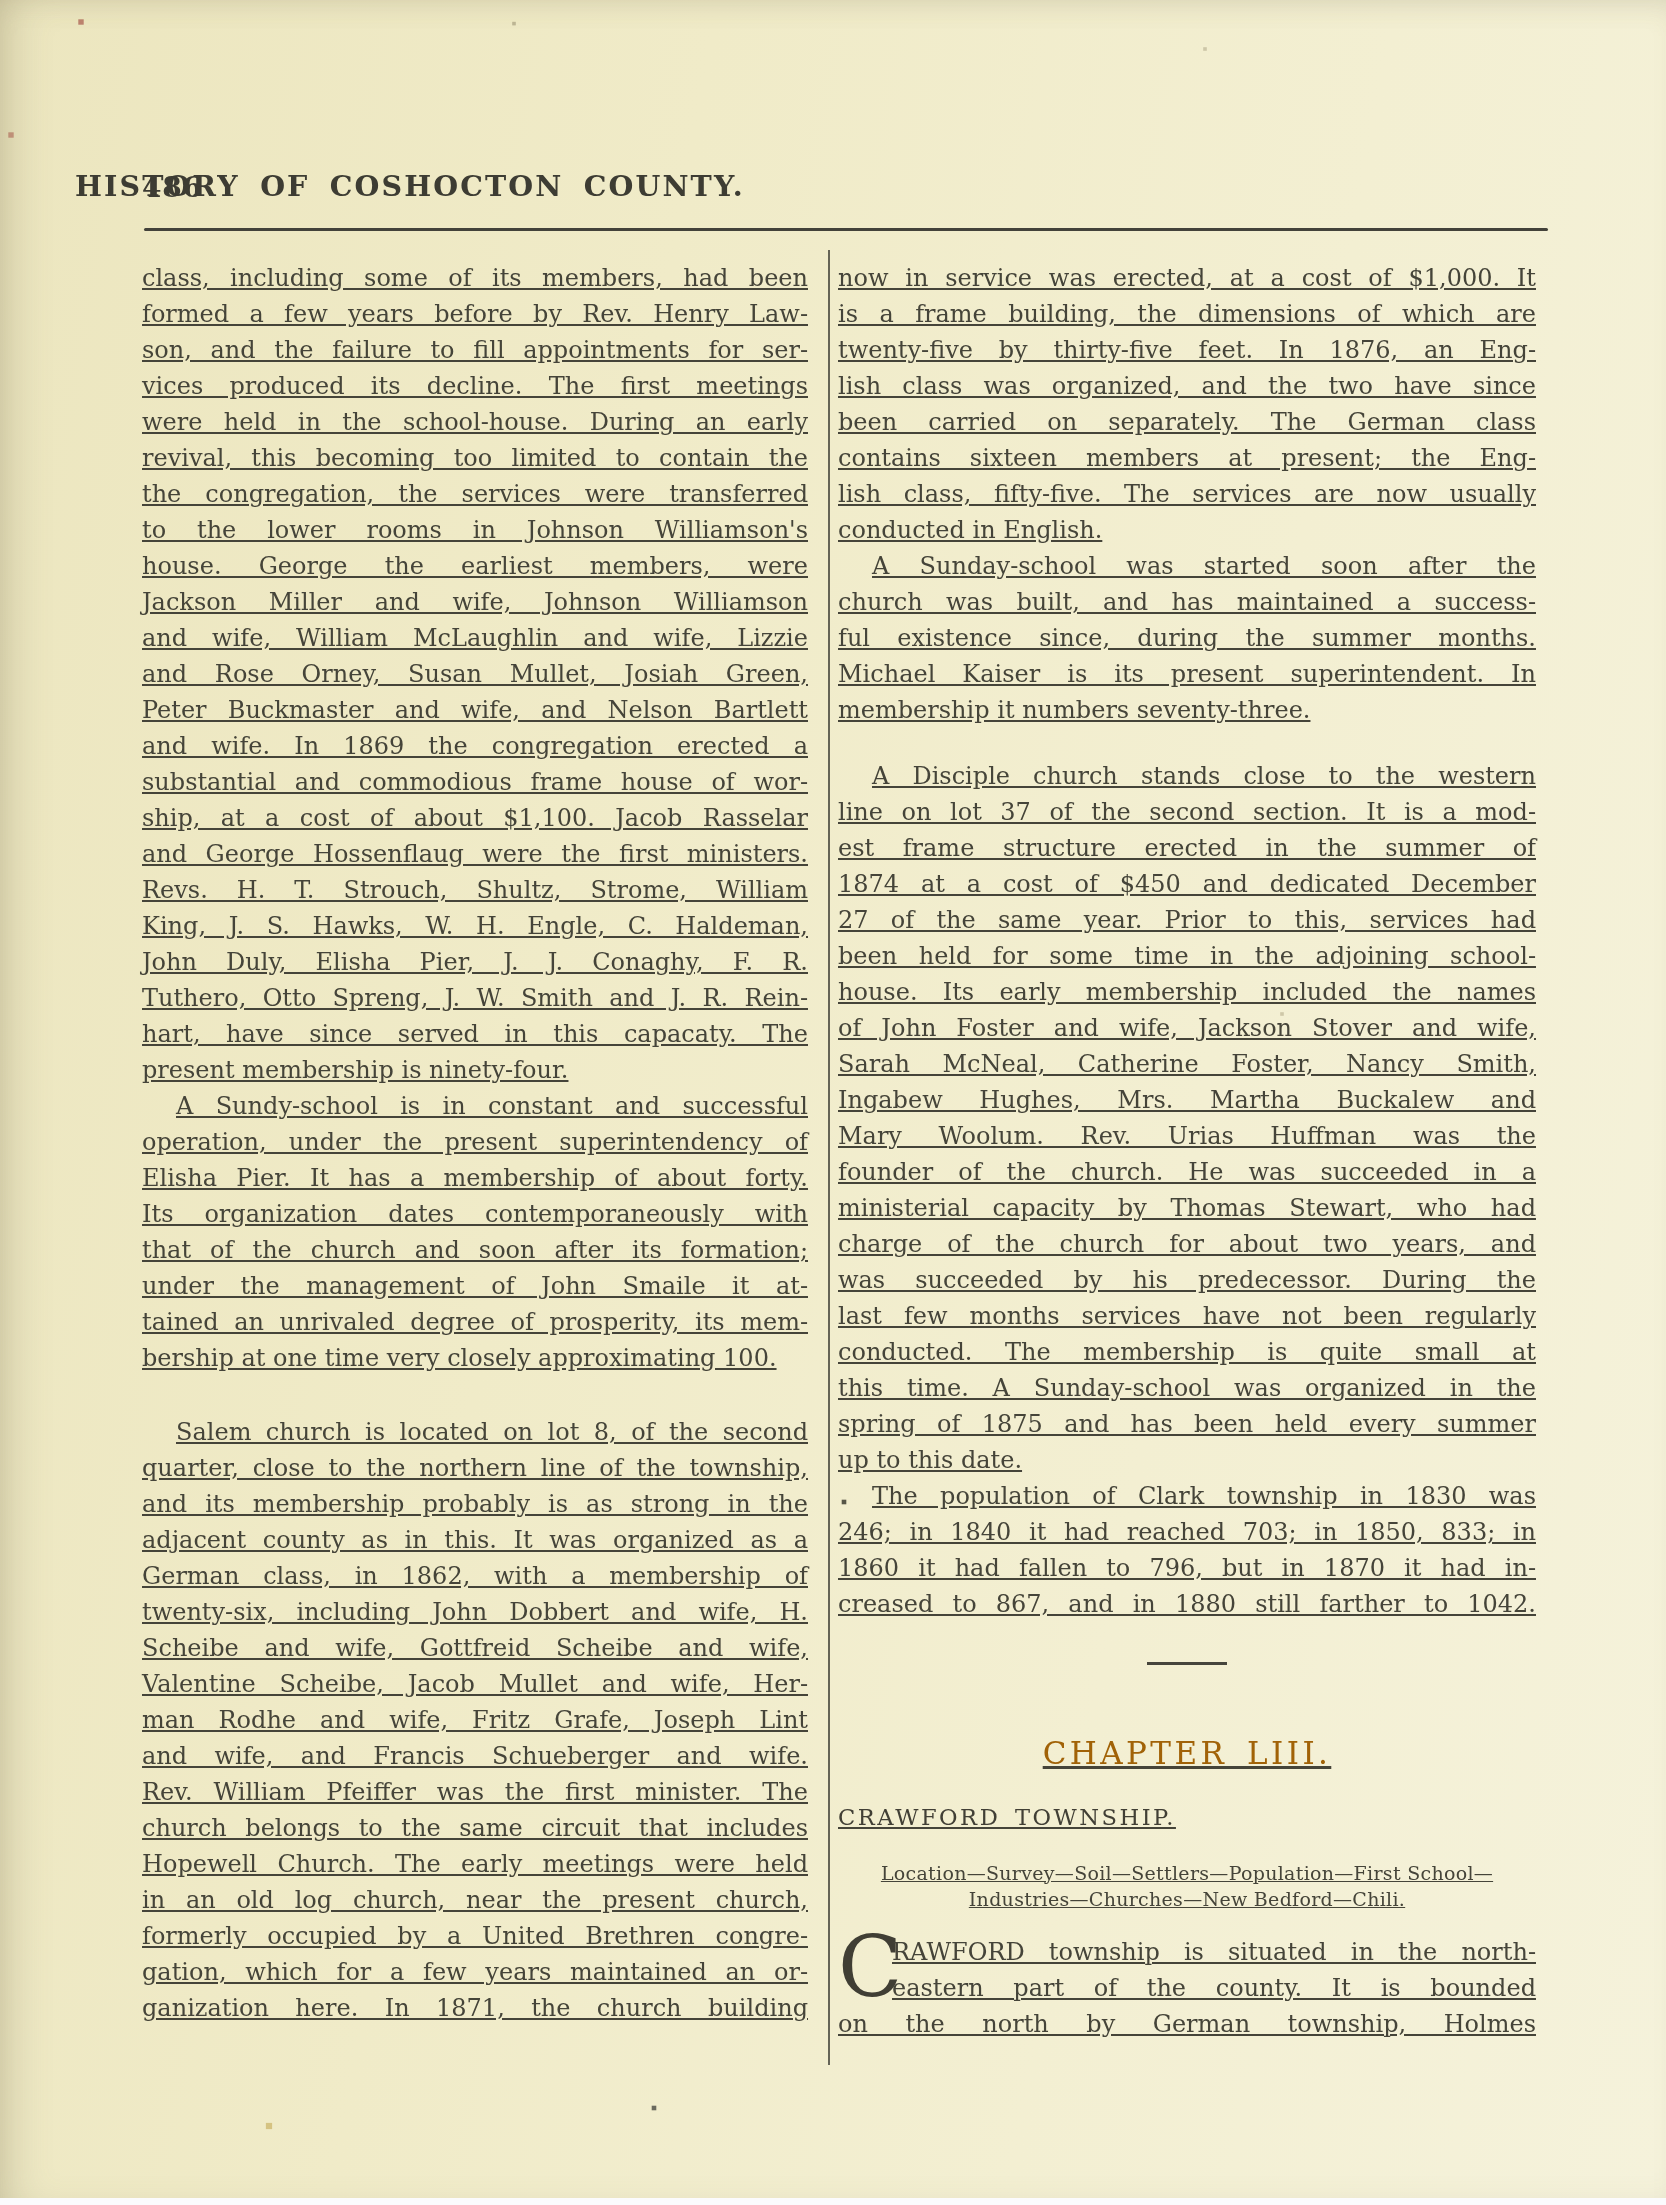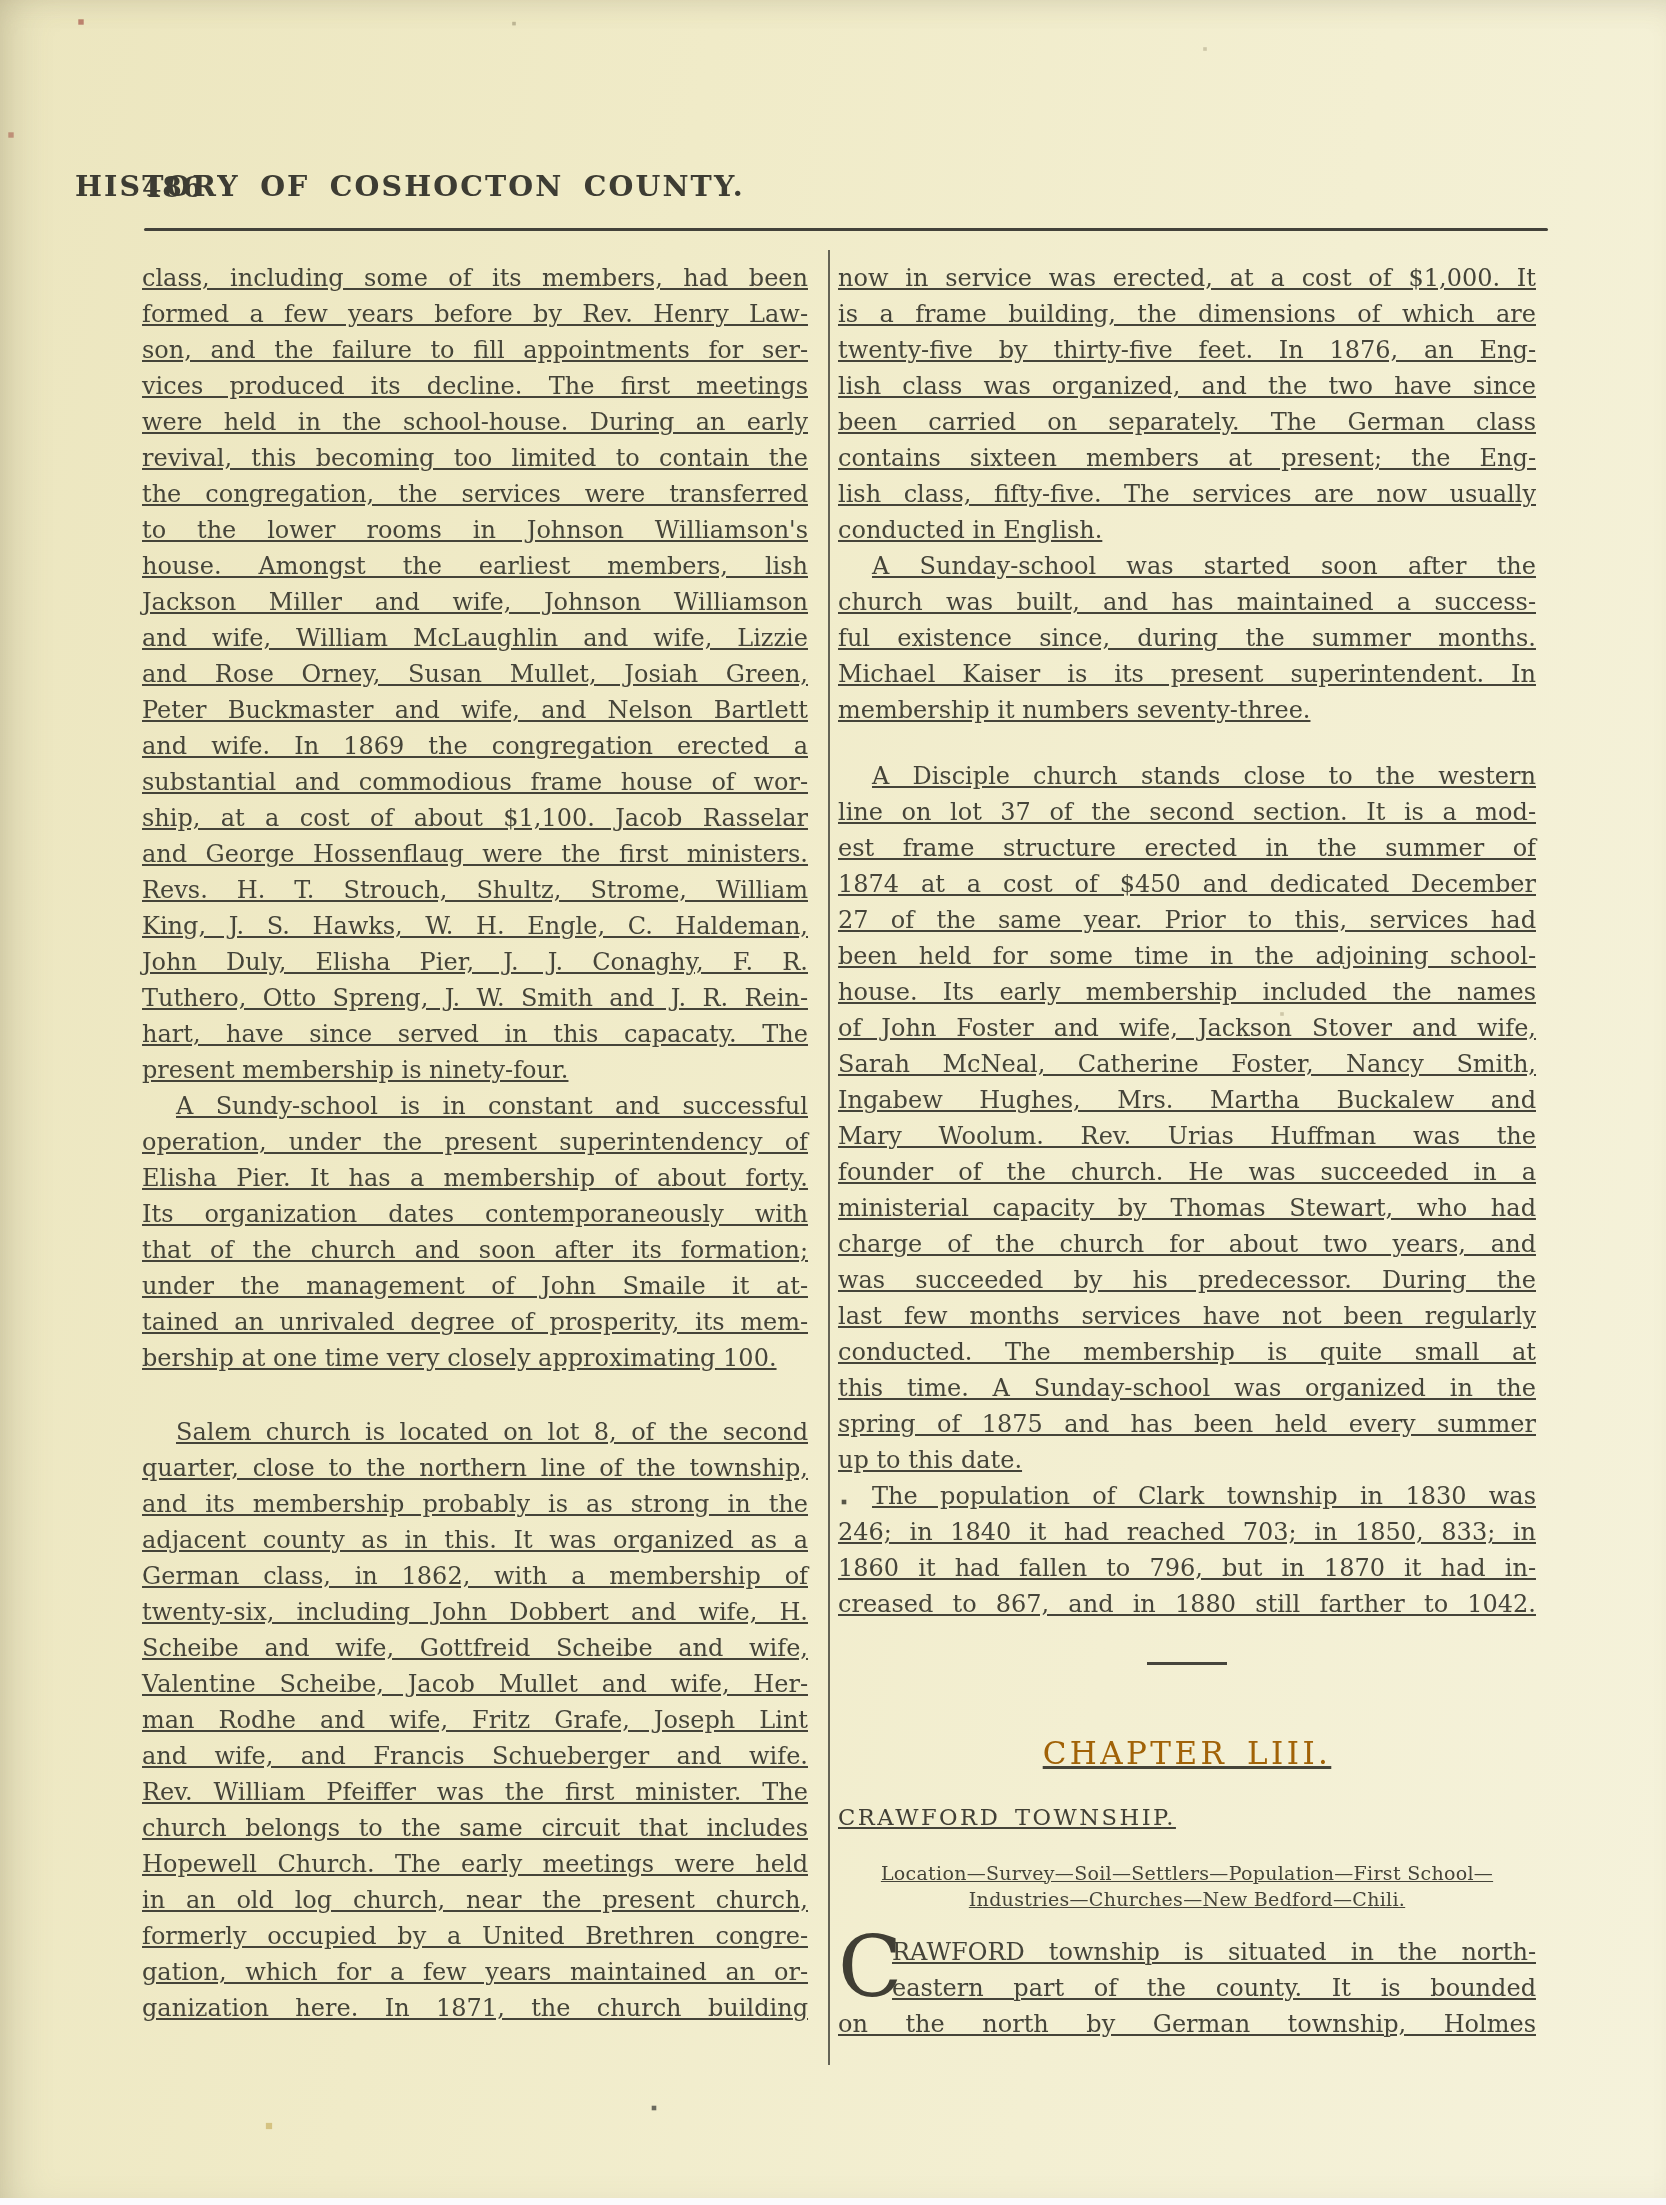--- a/index.html
+++ b/index.html
@@ -60,21 +60,21 @@
   <div class="col col-left" id="col-left">
       <div class="para">
         <div class="line">class, including some of its members, had been</div>
         <div class="line">formed a few years before by Rev. Henry Law-</div>
         <div class="line">son, and the failure to fill appointments for ser-</div>
         <div class="line">vices produced its decline. The first meetings</div>
         <div class="line">were held in the school-house. During an early</div>
         <div class="line">revival, this becoming too limited to contain the</div>
         <div class="line">the congregation, the services were transferred</div>
         <div class="line">to the lower rooms in Johnson Williamson's</div>
-        <div class="line">house. Amongst the earliest members, lish</div>
+        <div class="line">house. George the earliest members, were</div>
         <div class="line">Jackson Miller and wife, Johnson Williamson</div>
         <div class="line">and wife, William McLaughlin and wife, Lizzie</div>
         <div class="line">and Rose Orney, Susan Mullet, Josiah Green,</div>
         <div class="line">Peter Buckmaster and wife, and Nelson Bartlett</div>
         <div class="line">and wife. In 1869 the congregation erected a</div>
         <div class="line">substantial and commodious frame house of wor-</div>
         <div class="line">ship, at a cost of about $1,100. Jacob Rasselar</div>
         <div class="line">and George Hossenflaug were the first ministers.</div>
         <div class="line">Revs. H. T. Strouch, Shultz, Strome, William</div>
         <div class="line">King, J. S. Hawks, W. H. Engle, C. Haldeman,</div>

